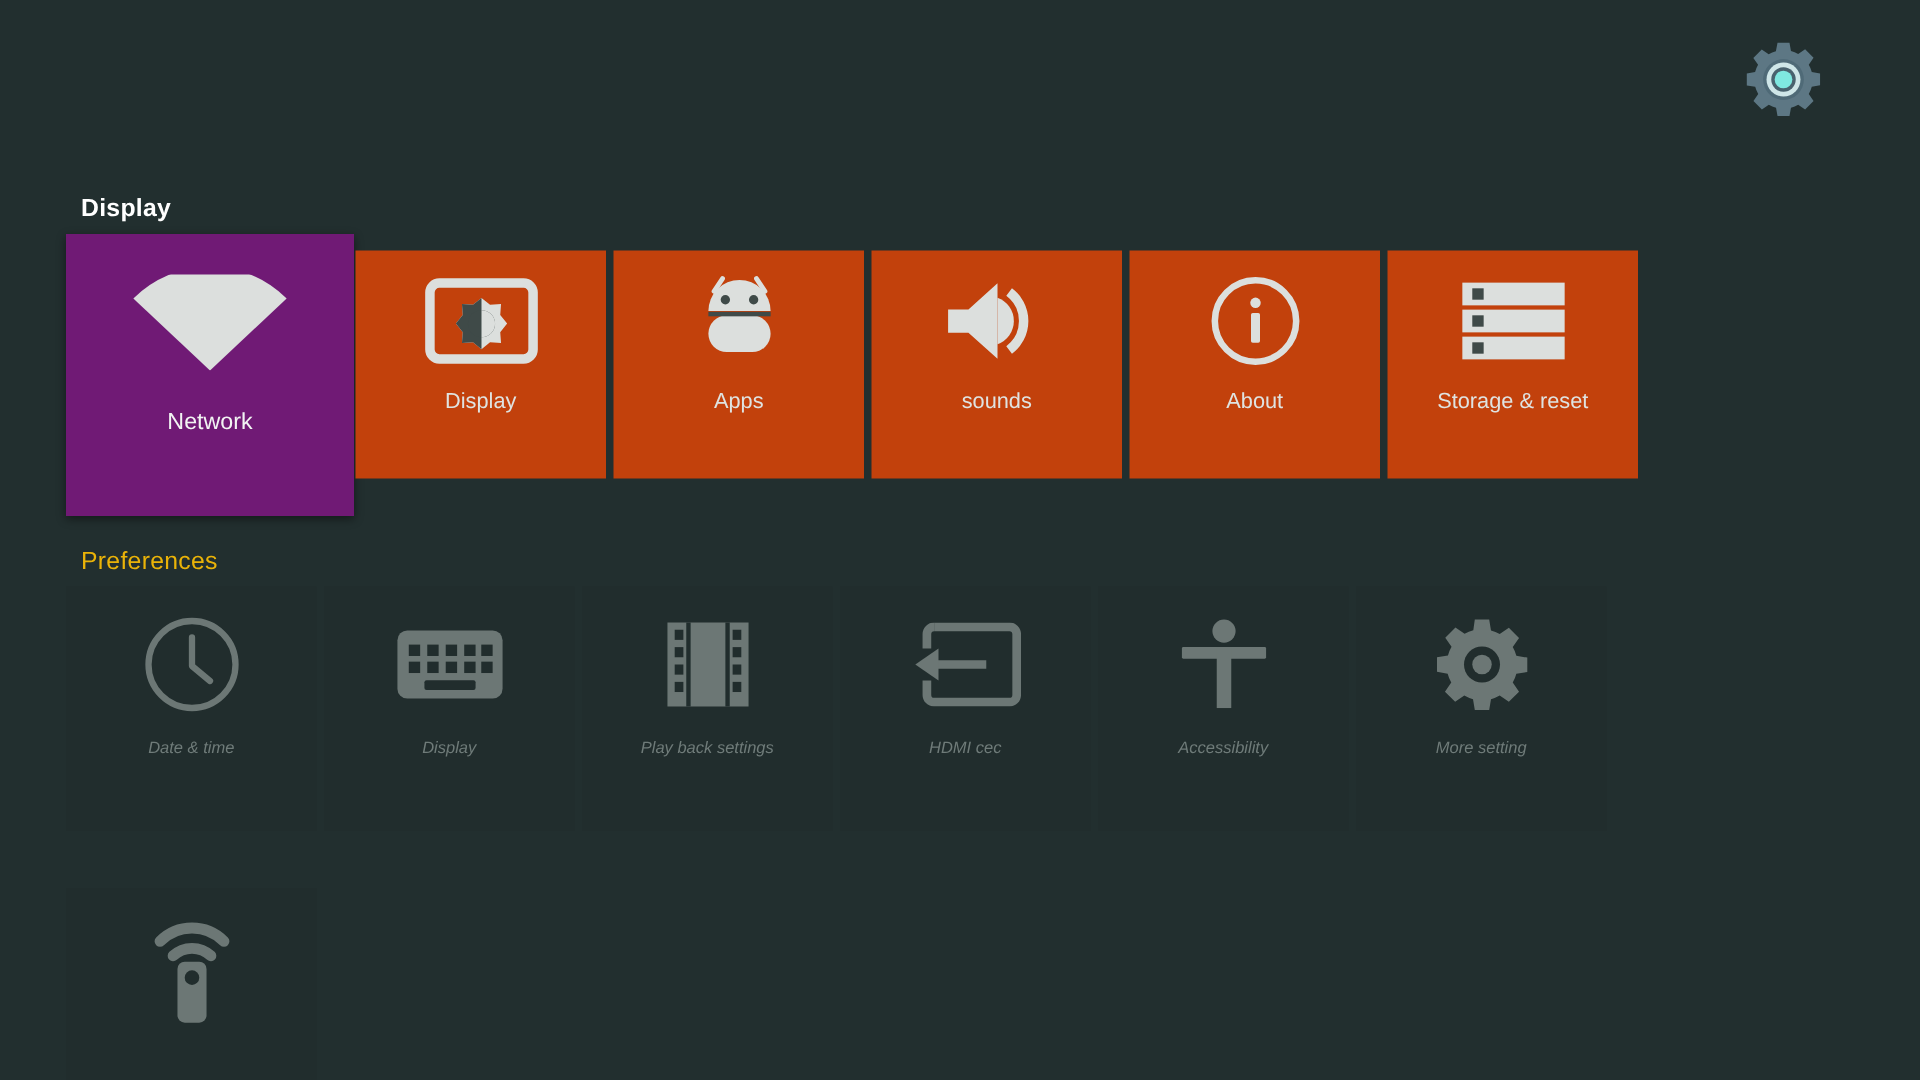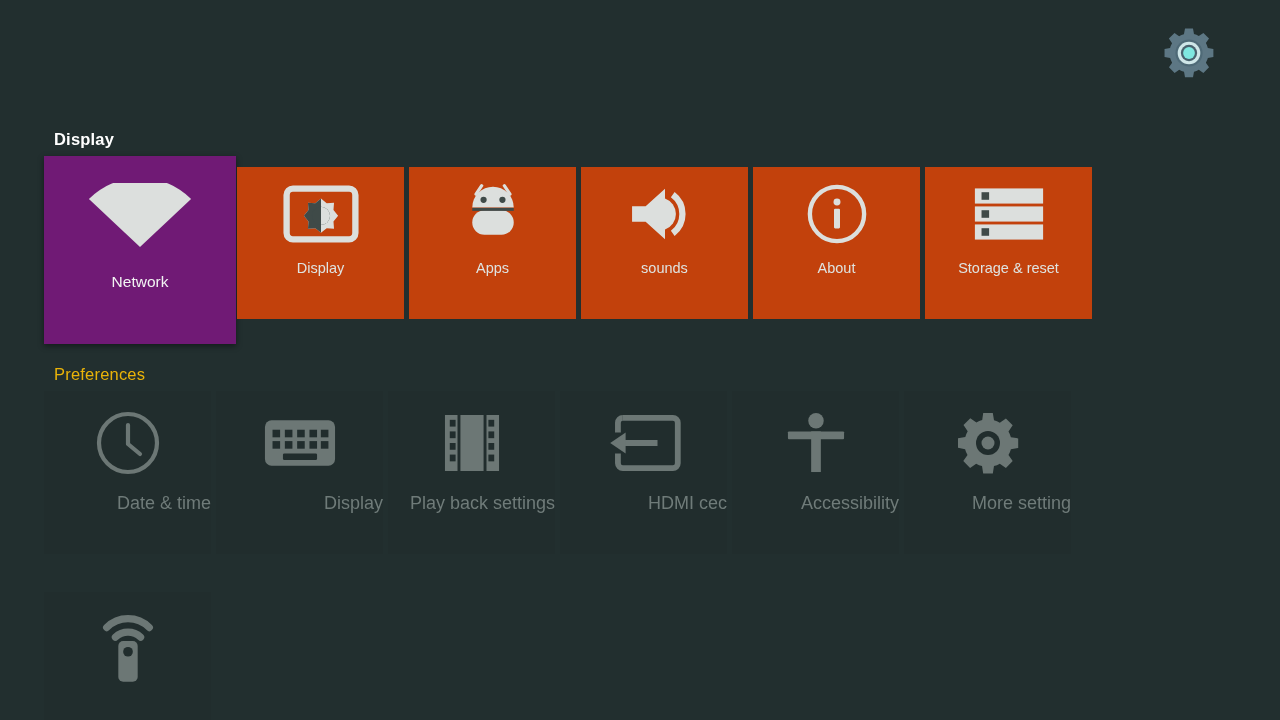--- a/index.html
+++ b/index.html
@@ -116,26 +116,27 @@
     margin-top: 0;
   }
   .section-preferences .tile .tile-icon {
     height: 103px;
     display: flex;
     align-items: center;
     justify-content: center;
     width: 100%;
   }
   .section-preferences .tile .tile-label {
-    font-size: 18px;
+    font-size: 11px;
     color: #6f7b79;
-    text-align: right;
+    text-align: center;
     width: 100%;
     line-height: 1;
     white-space: nowrap;
+    font-style: italic;
   }
 
   
   .section-remote .tile {
     width: 167px;
     height: 163px;
     background: #212d2d;
   }
   .section-remote .tile .tile-icon {
     height: 103px;

